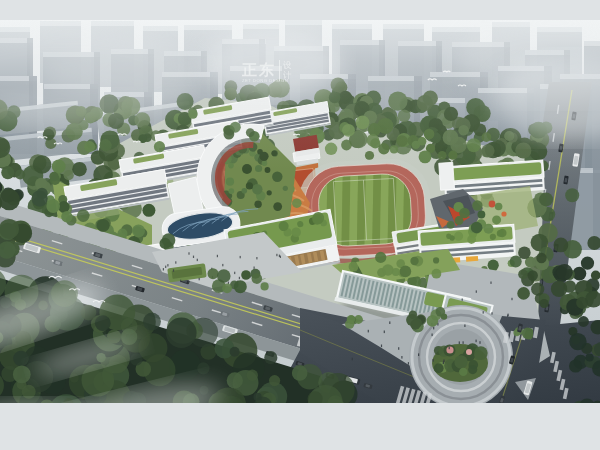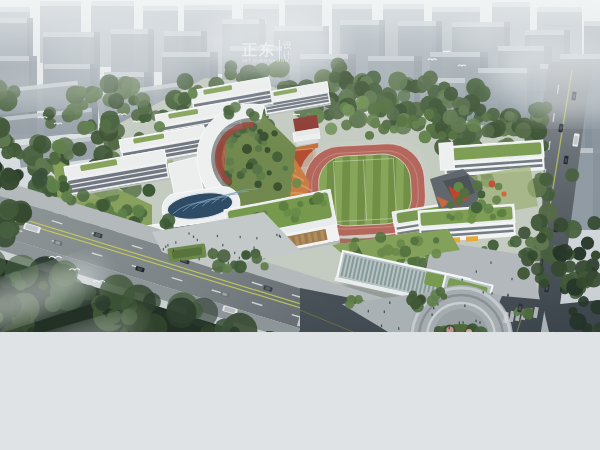--- a/index.html
+++ b/index.html
@@ -1,15 +1,15 @@
 <!DOCTYPE html>
 <html><head><meta charset="utf-8">
 <style>
 html,body{margin:0;padding:0;background:#dfe3e5;font-family:"Liberation Sans",sans-serif;}
-#stage{width:600px;height:332px;position:relative;overflow:hidden;}
+#stage{width:600px;height:383px;position:relative;overflow:hidden;margin-top:20px;}
 </style></head><body>
 <div id="stage">
 <svg width="600" height="450" viewBox="0 0 600 450" xmlns="http://www.w3.org/2000/svg">
 <defs>
 <linearGradient id="sky" x1="0" y1="0" x2="0" y2="1">
  <stop offset="0" stop-color="#eff2f3"></stop>
  <stop offset="0.4" stop-color="#d4dadd"></stop>
  <stop offset="1" stop-color="#bcc4c7"></stop>
 </linearGradient>
 <linearGradient id="mist" x1="0" y1="0" x2="0" y2="1">

